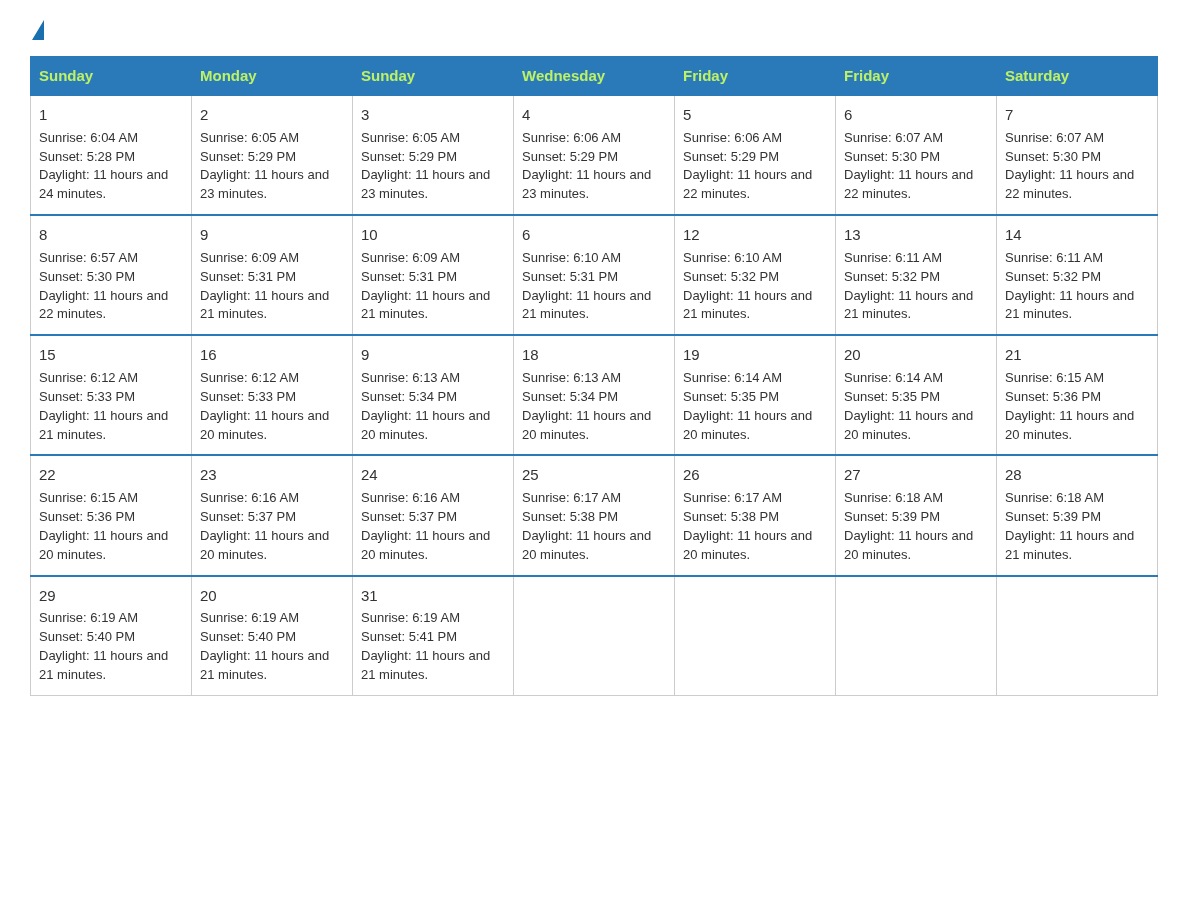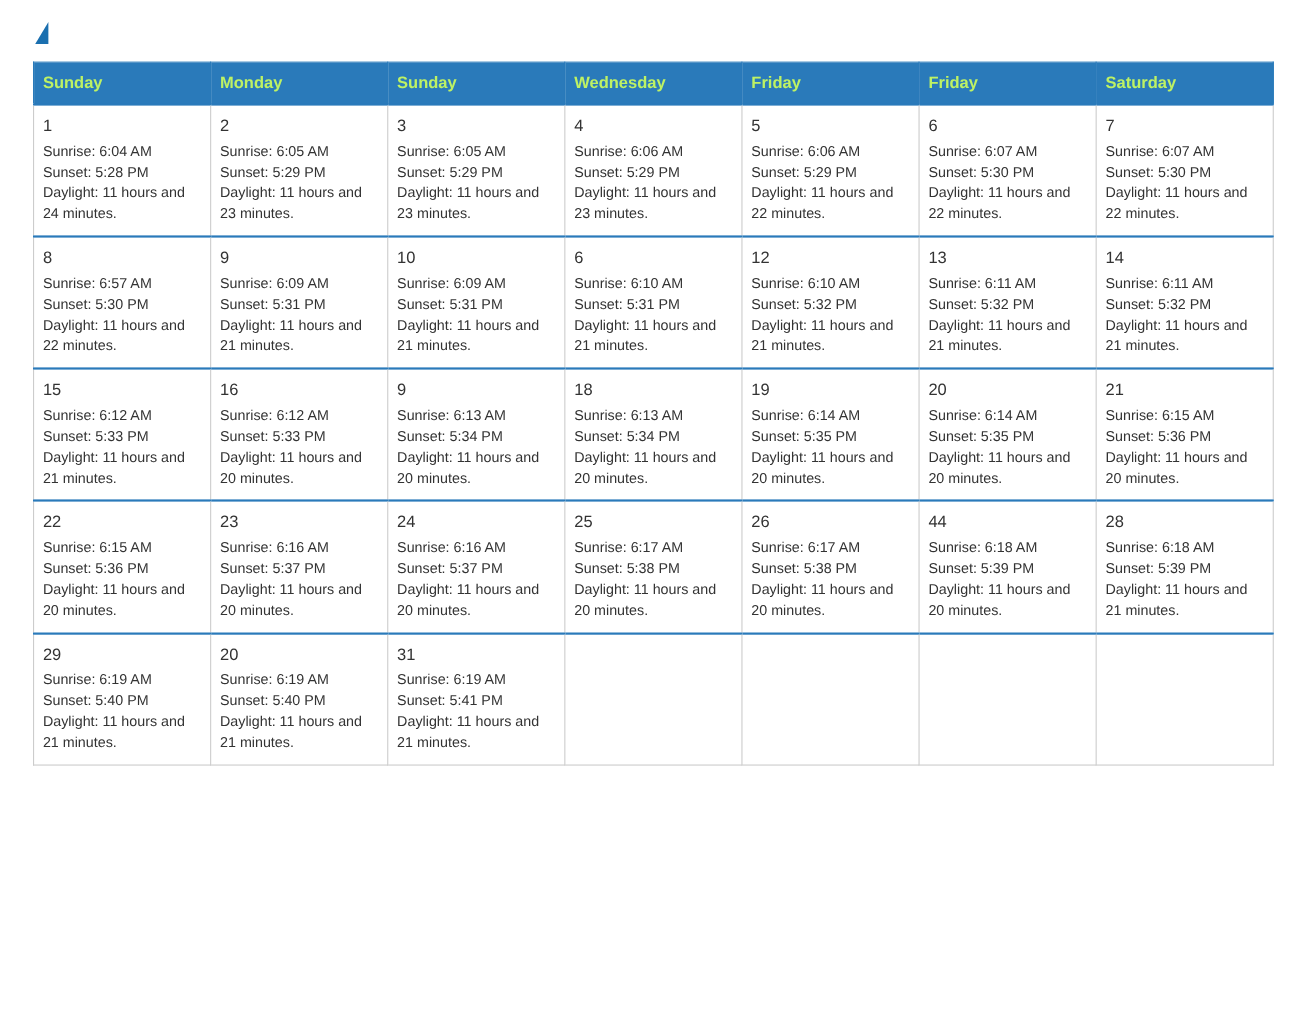--- a/index.html
+++ b/index.html
@@ -150,21 +150,21 @@
         <td><span class="day-num">19</span><span>Sunrise: 6:14 AM</span><br><span>Sunset: 5:35 PM</span><br><span>Daylight: 11 hours and 20 minutes.</span></td>
         <td><span class="day-num">20</span><span>Sunrise: 6:14 AM</span><br><span>Sunset: 5:35 PM</span><br><span>Daylight: 11 hours and 20 minutes.</span></td>
         <td><span class="day-num">21</span><span>Sunrise: 6:15 AM</span><br><span>Sunset: 5:36 PM</span><br><span>Daylight: 11 hours and 20 minutes.</span></td>
       </tr>
       <tr class="row-sep">
         <td><span class="day-num">22</span><span>Sunrise: 6:15 AM</span><br><span>Sunset: 5:36 PM</span><br><span>Daylight: 11 hours and 20 minutes.</span></td>
         <td><span class="day-num">23</span><span>Sunrise: 6:16 AM</span><br><span>Sunset: 5:37 PM</span><br><span>Daylight: 11 hours and 20 minutes.</span></td>
         <td><span class="day-num">24</span><span>Sunrise: 6:16 AM</span><br><span>Sunset: 5:37 PM</span><br><span>Daylight: 11 hours and 20 minutes.</span></td>
         <td><span class="day-num">25</span><span>Sunrise: 6:17 AM</span><br><span>Sunset: 5:38 PM</span><br><span>Daylight: 11 hours and 20 minutes.</span></td>
         <td><span class="day-num">26</span><span>Sunrise: 6:17 AM</span><br><span>Sunset: 5:38 PM</span><br><span>Daylight: 11 hours and 20 minutes.</span></td>
-        <td><span class="day-num">44</span><span>Sunrise: 6:18 AM</span><br><span>Sunset: 5:39 PM</span><br><span>Daylight: 11 hours and 20 minutes.</span></td>
+        <td><span class="day-num">27</span><span>Sunrise: 6:18 AM</span><br><span>Sunset: 5:39 PM</span><br><span>Daylight: 11 hours and 20 minutes.</span></td>
         <td><span class="day-num">28</span><span>Sunrise: 6:18 AM</span><br><span>Sunset: 5:39 PM</span><br><span>Daylight: 11 hours and 21 minutes.</span></td>
       </tr>
       <tr class="row-sep">
         <td><span class="day-num">29</span><span>Sunrise: 6:19 AM</span><br><span>Sunset: 5:40 PM</span><br><span>Daylight: 11 hours and 21 minutes.</span></td>
         <td><span class="day-num">20</span><span>Sunrise: 6:19 AM</span><br><span>Sunset: 5:40 PM</span><br><span>Daylight: 11 hours and 21 minutes.</span></td>
         <td><span class="day-num">31</span><span>Sunrise: 6:19 AM</span><br><span>Sunset: 5:41 PM</span><br><span>Daylight: 11 hours and 21 minutes.</span></td>
         <td class="empty-cell"></td>
         <td class="empty-cell"></td>
         <td class="empty-cell"></td>
         <td class="empty-cell"></td>

